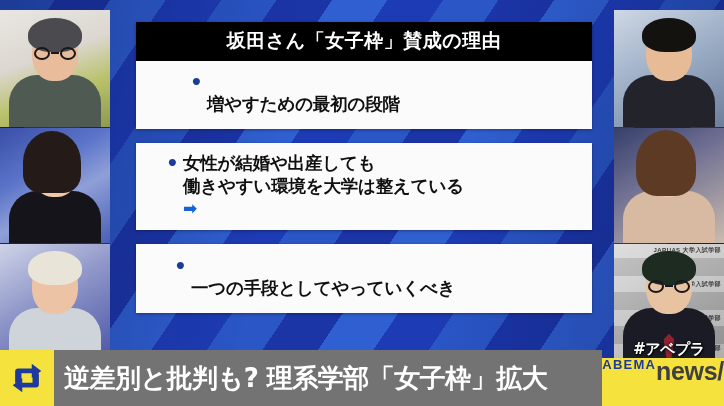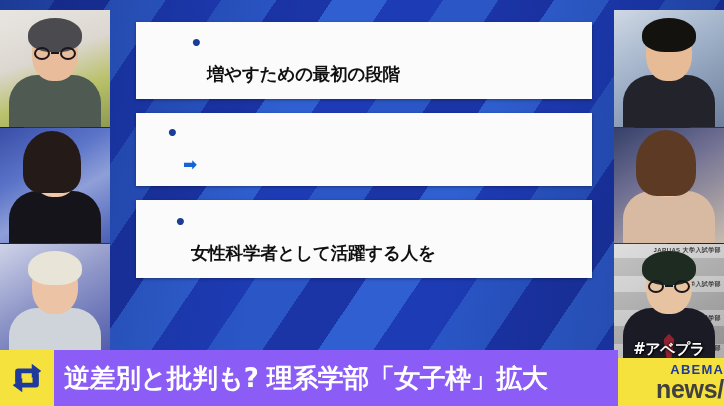--- a/index.html
+++ b/index.html
@@ -103,21 +103,21 @@
     padding:6px 0 7px;
   }
   .card-body{ padding:9px 12px 11px 12px; }
 
   .line{
     display:flex; align-items:flex-start;
     font-size:17.5px; font-weight:700; color:#101010;
     line-height:1.30; letter-spacing:-.2px;
     white-space:nowrap;
   }
-  .line + .line{ margin-top:9px; }
+  .line + .line{ margin-top:0; }
   .line .mark{ flex:0 0 auto; width:17px; text-align:left; }
   .dot{ color:#1c3d96; font-size:20px; line-height:1.12; }
   .arrow{ color:#1464d8; font-size:17px; line-height:1.25; }
   .line.indent{ padding-left:17px; }
   .line.arrowline{ padding-left:6px; }
   .c1 .card-body{ padding:10px 12px 13px; text-align:center; }
   .c1 .line{ justify-content:flex-start; padding-left:42px; }
   .c1 .line.indent{ padding-left:59px; }
   .c3 .card-body{ padding:11px 12px 13px; }
   .c3 .line{ padding-left:26px; }
@@ -125,28 +125,28 @@
   .c2 .line{ padding-left:18px; }
   .c2 .line.indent{ padding-left:35px; }
   .c2 .line.arrowline{ padding-left:35px; }
 
   
   .banner{ position:absolute; left:0; bottom:0; width:724px; height:56px; display:flex; }
   .banner-icon{
     flex:0 0 54px; background:#f5e23c; display:flex; align-items:center; justify-content:center;
   }
   .banner-main{
-    flex:1 1 auto; background:#8b5cf6; display:flex; align-items:center; padding-left:10px;
+    flex:1 1 auto; background:#737373; display:flex; align-items:center; padding-left:10px;
   }
   .banner-text{
     color:#fff; font-size:26px; font-weight:700; letter-spacing:-.5px; white-space:nowrap;
   }
   .banner-logo{
-    flex:0 0 106px; background:#f5e23c; display:flex; flex-direction:column;
-    align-items:flex-end; justify-content:center; line-height:1;margin-top:8px;
+    flex:0 0 106px; background:#f5e23c; display:flex; flex-direction:row;
+    align-items:flex-start; justify-content:center; line-height:1;margin-top:8px;
   }
   .logo-abema{
     color:#1e3a9c; font-size:13px; font-weight:700; letter-spacing:1.2px;
     font-family:"Liberation Sans",sans-serif;
   }
   .logo-news{
     color:#404040; font-size:25px; font-weight:700; letter-spacing:-.3px;
     margin-top:1px; font-family:"Liberation Sans",sans-serif;
   }
 </style>
@@ -232,48 +232,53 @@
           <div class="tie"></div>
         </div>
       </div>
       <div class="hashtag">#アベプラ</div>
     </div>
   </div>
 
   <div class="cards">
 
     <div class="card c1">
+      <div class="title-bar">坂田さん「女子枠」賛成の理由</div>
       <div class="card-body">
         <div class="line">
           <span class="mark dot">•</span>
         </div>
         <div class="line indent">
           <span>増やすための最初の段階</span>
         </div>
       </div>
     </div>
 
     <div class="card c2">
       <div class="card-body">
         <div class="line">
           <span class="mark dot">•</span>
+          <span>女性が結婚や出産しても</span>
+        </div>
+        <div class="line indent">
+          <span>働きやすい環境を大学は整えている</span>
         </div>
         <div class="line arrowline">
           <span class="mark arrow">➡</span>
         </div>
       </div>
     </div>
 
     <div class="card c3">
       <div class="card-body">
         <div class="line">
           <span class="mark dot">•</span>
         </div>
         <div class="line indent">
-          <span>女性科学者として活躍する人を</span>
+          <span>一つの手段としてやっていくべき</span>
         </div>
       </div>
     </div>
 
   </div>
 
   <div class="banner">
     <div class="banner-icon">
       <svg width="38" height="38" viewBox="0 0 48 48" aria-hidden="true">
         <path d="M13 12 H30 L30 6 L42 15 L30 24 L30 18 H17 V30 H9 V16 A4 4 0 0 1 13 12 Z" fill="#1e3a9c"></path>

